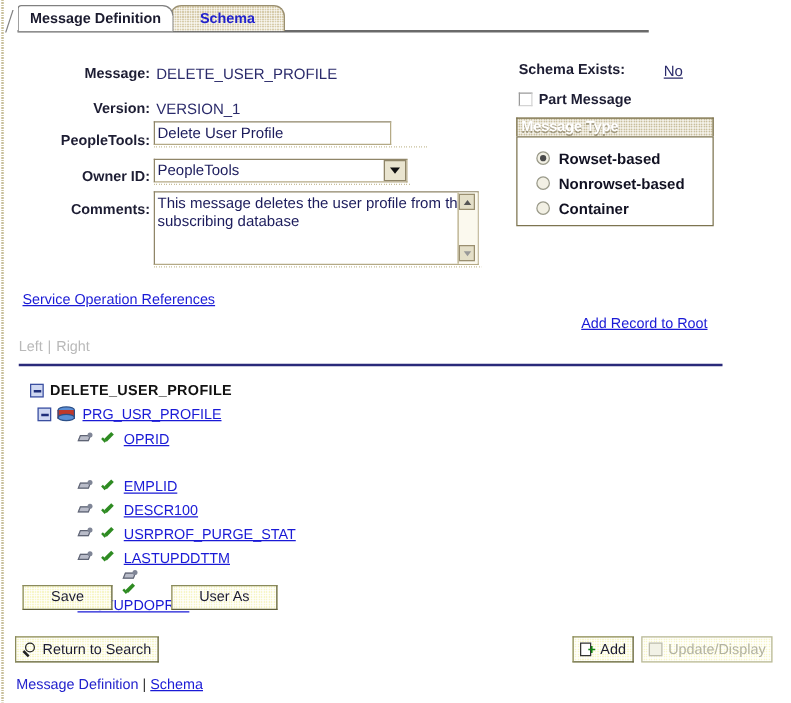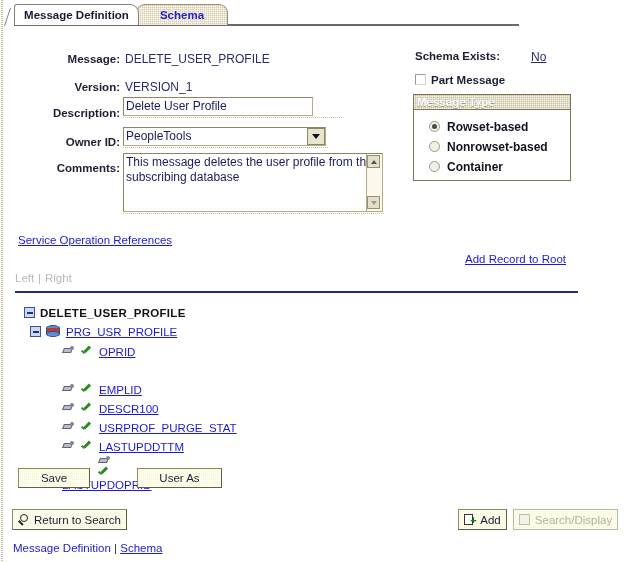--- a/index.html
+++ b/index.html
@@ -281,21 +281,21 @@
       <span>Message Definition</span>
     </div>
   </div>
 
   <div class="lbl" style="left:20px;top:53px;width:100px;">Message:</div>
   <div class="val" style="left:125px;top:52px;">DELETE_USER_PROFILE</div>
 
   <div class="lbl" style="left:20px;top:81px;width:100px;">Version:</div>
   <div class="val" style="left:125px;top:80px;">VERSION_1</div>
 
-  <div class="lbl" style="left:20px;top:107px;width:100px;">Description:</div>
+  <div class="lbl" style="left:20px;top:107px;width:100px;">PeopleTools:</div>
   <div class="txtbox" style="left:123px;top:97px;width:190px;height:19px;">Delete User Profile</div>
   <div class="dotted-under" style="left:123px;top:117px;width:220px;"></div>
 
   <div class="lbl" style="left:20px;top:136px;width:100px;">Owner ID:</div>
   <div class="txtbox" style="left:123px;top:127px;width:203px;height:19px;">PeopleTools</div>
   <div class="dd-arrow" style="left:307px;top:128px;width:18px;height:17px;">
       <i></i>
     </div>
   <div class="dotted-under" style="left:123px;top:147px;width:205px;"></div>
 
@@ -396,21 +396,21 @@
     <span>Return to Search</span>
   </div>
 
   <div class="btn" style="left:458px;top:509px;width:49px;height:21px;">
     <span class="ico ico-add"></span>
     <span>Add</span>
   </div>
 
   <div class="btn dis" style="left:513px;top:509px;width:105px;height:21px;">
     <span class="ico ico-upd"></span>
-    <span>Search/Display</span>
+    <span>Update/Display</span>
   </div>
 
   <div class="botlink" style="left:13px;top:542px;">
     <span class="cur">Message Definition</span>
     <span class="sep">|</span>
     <span class="lk">Schema</span>
   </div>
 
 </div>
 

